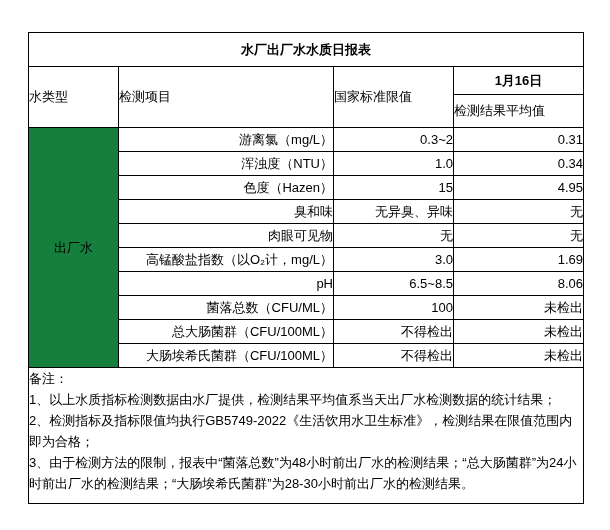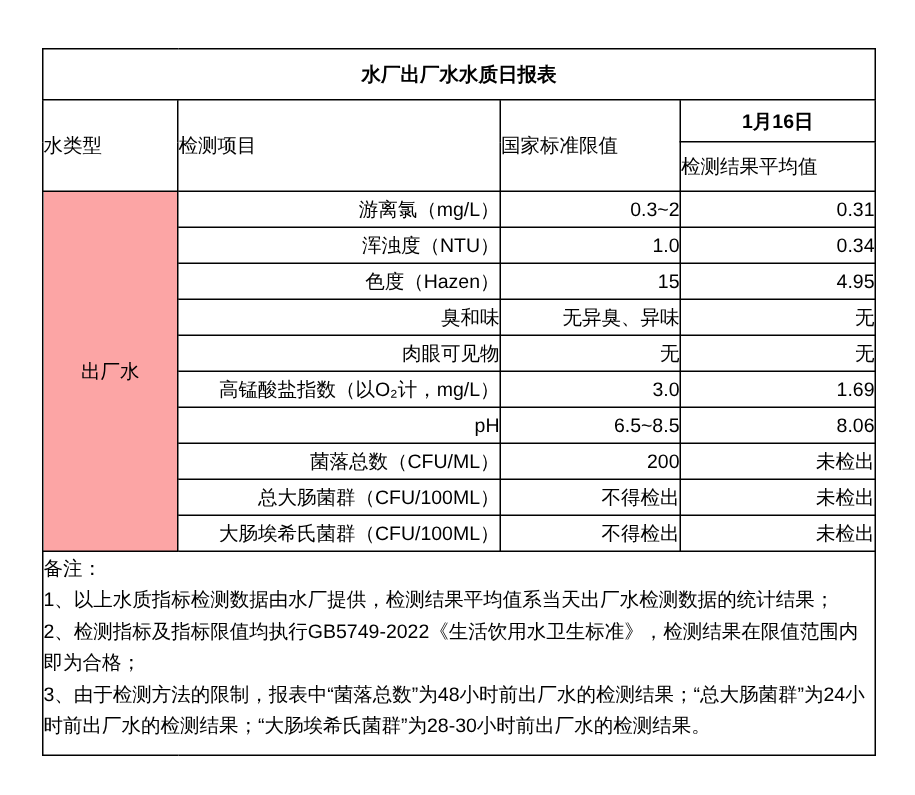--- a/index.html
+++ b/index.html
@@ -89,21 +89,21 @@
     <td class="hdr" rowspan="2">水类型</td>
     <td class="hdr" rowspan="2">检测项目</td>
     <td class="hdr" rowspan="2">国家标准限值</td>
     <td class="date-cell">1月16日</td>
   </tr>
   <tr class="hdr-bottom">
     <td class="hdr">检测结果平均值</td>
   </tr>
 
   <tr class="data-row">
-    <td class="wtype" rowspan="10" style="background: #fca5a5;">出厂水</td>
+    <td class="wtype" rowspan="10" style="background: #15803d;">出厂水</td>
     <td class="item">游离氯（mg/L）</td>
     <td class="ctr">0.3~2</td>
     <td class="ctr">0.31</td>
   </tr>
   <tr class="data-row">
     <td class="item">浑浊度（NTU）</td>
     <td class="ctr">1.0</td>
     <td class="ctr">0.34</td>
   </tr>
   <tr class="data-row">
@@ -126,21 +126,21 @@
     <td class="ctr">3.0</td>
     <td class="ctr">1.69</td>
   </tr>
   <tr class="data-row">
     <td class="item">pH</td>
     <td class="ctr">6.5~8.5</td>
     <td class="ctr">8.06</td>
   </tr>
   <tr class="data-row">
     <td class="item">菌落总数（CFU/ML）</td>
-    <td class="ctr">200</td>
+    <td class="ctr">100</td>
     <td class="ctr">未检出</td>
   </tr>
   <tr class="data-row">
     <td class="item">总大肠菌群（CFU/100ML）</td>
     <td class="ctr">不得检出</td>
     <td class="ctr">未检出</td>
   </tr>
   <tr class="data-row">
     <td class="item">大肠埃希氏菌群（CFU/100ML）</td>
     <td class="ctr">不得检出</td>

